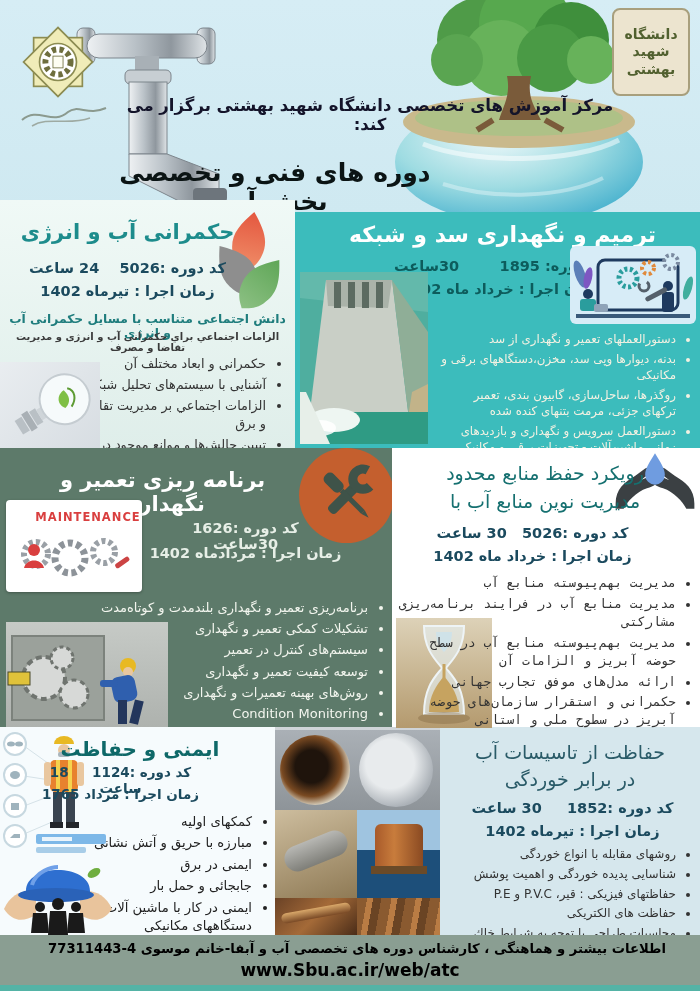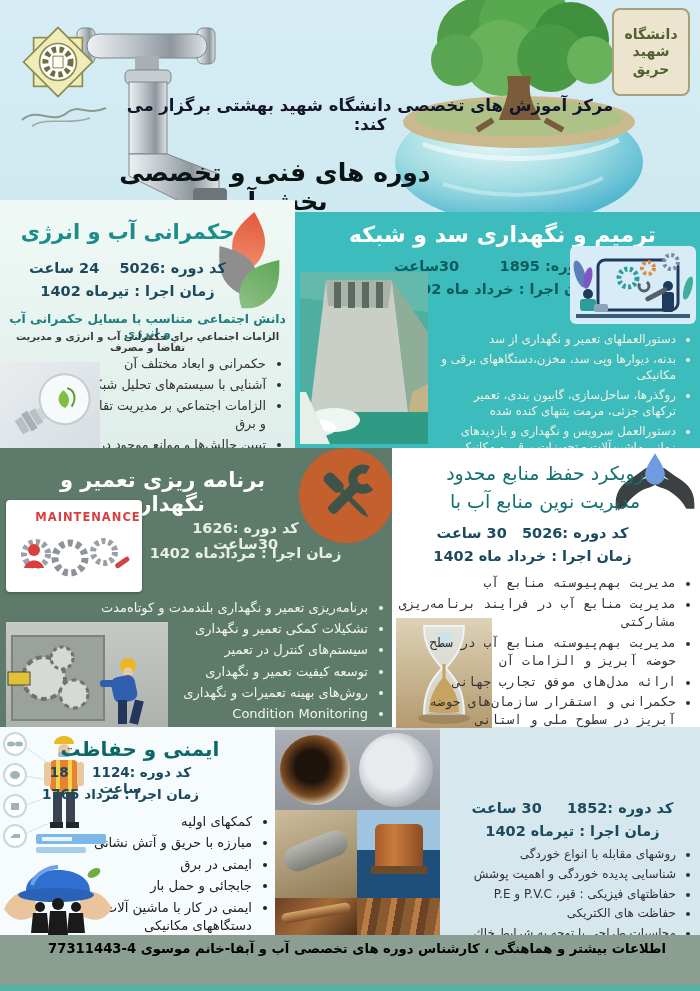--- a/index.html
+++ b/index.html
@@ -120,21 +120,21 @@
       <rect x="44" y="43" width="12" height="14" fill="#fdfdf2" stroke="#6e6e3e"></rect>
     </svg>
     <svg class="abs" style="left:18px;top:102px" width="92" height="28" viewBox="0 0 92 28">
       <path d="M4,18 C20,4 34,24 50,10 C60,2 70,14 88,6" stroke="#8b9a8f" stroke-width="2" fill="none"></path>
       <path d="M14,24 C30,14 50,24 72,16" stroke="#9eaaa2" stroke-width="1.5" fill="none"></path>
     </svg>
 
     <div class="abs sbu-logo">
       <span>دانشگاه</span>
       <span>شهید</span>
-      <span>حریق</span>
+      <span>بهشتی</span>
     </div>
 
     <div class="abs organizer center">مرکز آموزش های تخصصی دانشگاه شهید بهشتی برگزار می کند:</div>
     <div class="abs main-title center">دوره های  فنی و تخصصی  بخش آب</div>
   </div>
 
   <div class="abs card-gov"></div>
   <svg class="abs" style="left:206px;top:208px" width="86" height="112" viewBox="0 0 90 114">
     <defs>
       <linearGradient id="redp" x1="0" y1="0" x2="0" y2="1">
@@ -400,30 +400,35 @@
     <div class="cb" style="left:0;top:171px;width:82px;height:37px;
          background:linear-gradient(135deg,#6a4226,#a46a38 50%,#4a2c18);">
       <div class="cb" style="left:6px;top:10px;width:70px;height:10px;border-radius:5px;
            background:linear-gradient(180deg,#d9a86a,#7a4a26);transform:rotate(-10deg);"></div>
     </div>
     <div class="cb" style="left:82px;top:171px;width:83px;height:37px;
          background:repeating-linear-gradient(100deg,#8a5a30 0 10px,#b97c44 10px 16px,#6a4424 16px 24px);"></div>
   </div>
 
   <div class="abs card-corr"></div>
+  <div class="abs t-corr center">
+    <div>حفاظت از تاسیسات آب</div>
+    <div>در برابر خوردگی</div>
+  </div>
   <div class="abs code pre center" style="left:465px;top:800px;width:215px">کد دوره :1852     30 ساعت</div>
   <div class="abs code pre center" style="left:465px;top:823px;width:215px">زمان اجرا : تیرماه 1402</div>
   <ul class="abs b-corr">
       <li>روشهای مقابله با انواع خوردگی</li>
       <li>شناسایی پدیده خوردگی و اهمیت پوشش</li>
       <li>حفاظتهای فیزیکی :  قیر، P.V.C و P.E</li>
       <li>حفاظت های الکتریکی</li>
       <li>محاسبات طراحی با توجه به شرایط خاك وسازه</li>
     </ul>
 
   <div class="abs footerbar"></div>
   <div class="abs f1 center">
     <span>اطلاعات بیشتر و هماهنگی ، کارشناس دوره های تخصصی آب و آبفا-خانم موسوی</span>
     <span class="ltr" style="margin-inline-start:14px">77311443-4</span>
   </div>
+  <div class="abs f2 center">www.Sbu.ac.ir/web/atc</div>
   <div class="abs bottom-strip"></div>
 
 </div>
 
 </body></html>

